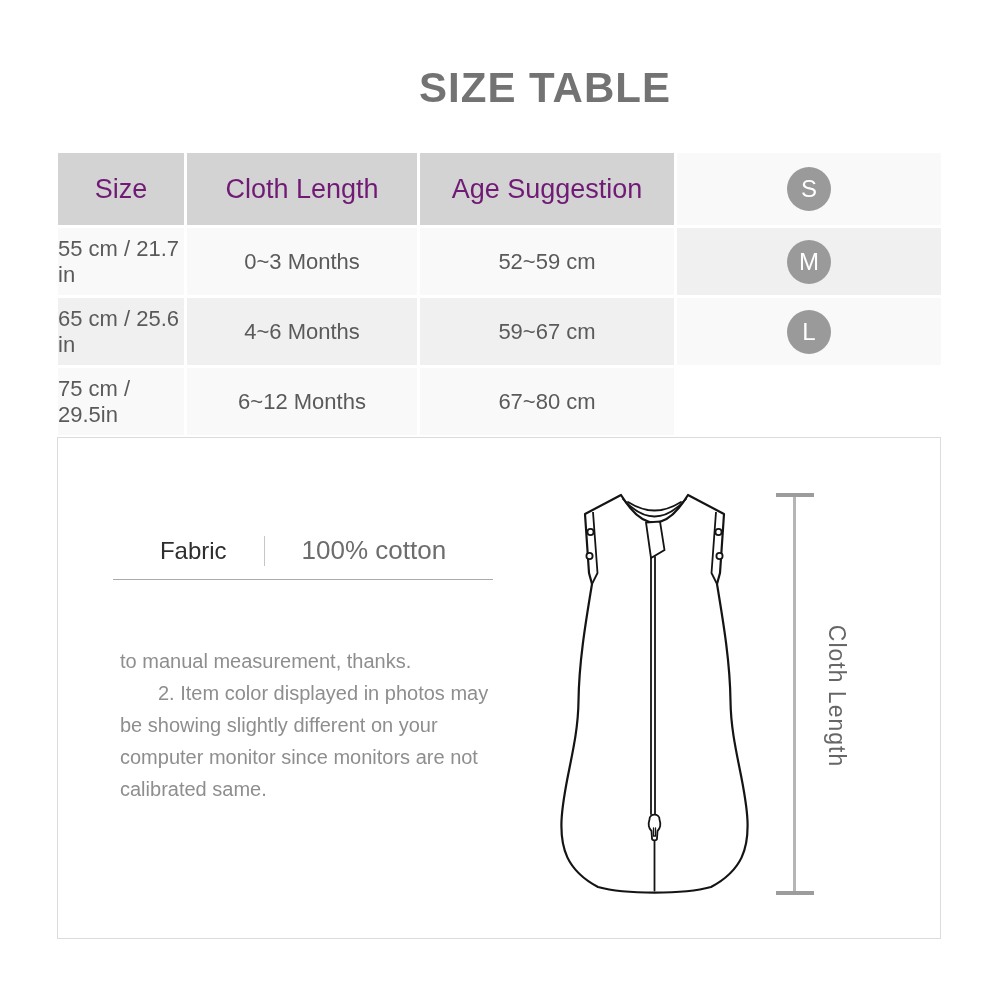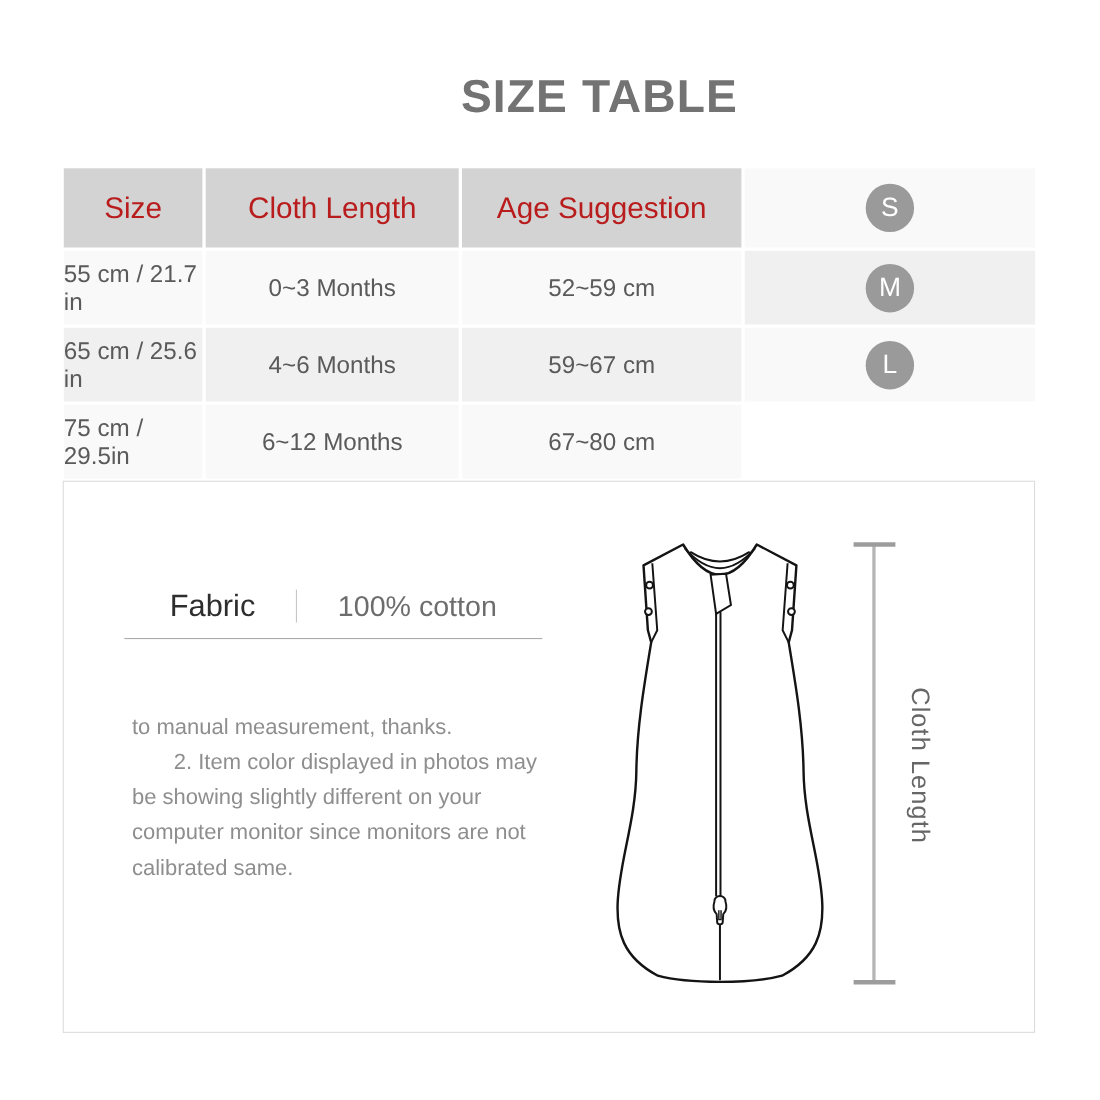--- a/index.html
+++ b/index.html
@@ -19,21 +19,21 @@
 
   
   .size-table {
     position:absolute; left:58px; top:153px; width:883px;
     display:grid;
     grid-template-columns:126px 230px 254px 264px;
     grid-template-rows:72px 67px 67px 67px;
     gap:3px; background:#ffffff;
   }
   .cell { display:flex; align-items:center; justify-content:center; }
-  .head { background:#d3d3d3; font-size:27px; color:#b91c1c; }
+  .head { background:#d3d3d3; font-size:27px; color:#701a75; }
   .rowA { background:#f9f9f9; }
   .rowB { background:#f0f0f0; }
   .data { font-size:22px; color:#5a5a5a; }
   .badge {
     width:44px; height:44px; border-radius:50%;
     background:#9a9a9a; color:#ffffff; font-size:24px;
     display:flex; align-items:center; justify-content:center;
   }
 
   
@@ -41,21 +41,21 @@
     position:absolute; left:57px; top:437px; width:884px; height:502px;
     border:1px solid #dcdcdc; box-sizing:border-box; background:#ffffff;
   }
 
   
   .fabric-row {
     position:absolute; left:55px; top:97px; width:380px;
     padding-bottom:13px; border-bottom:1px solid #ababab;
     display:flex; align-items:center; justify-content:center;
   }
-  .fabric-label { font-size:28px; color:#2e2e2e; }
+  .fabric-label { font-size:24px; color:#2e2e2e; }
   .fabric-divider { width:1px; height:30px; background:#c6c6c6; margin:0 37px; }
   .fabric-value { font-size:26px; color:#6d6d6d; }
 
   
   .notes {
     position:absolute; left:62px; top:207px; width:420px;
     font-size:20px; line-height:32px; color:#8e8e8e;
   }
   .note-line.indent { padding-left:38px; }
 

